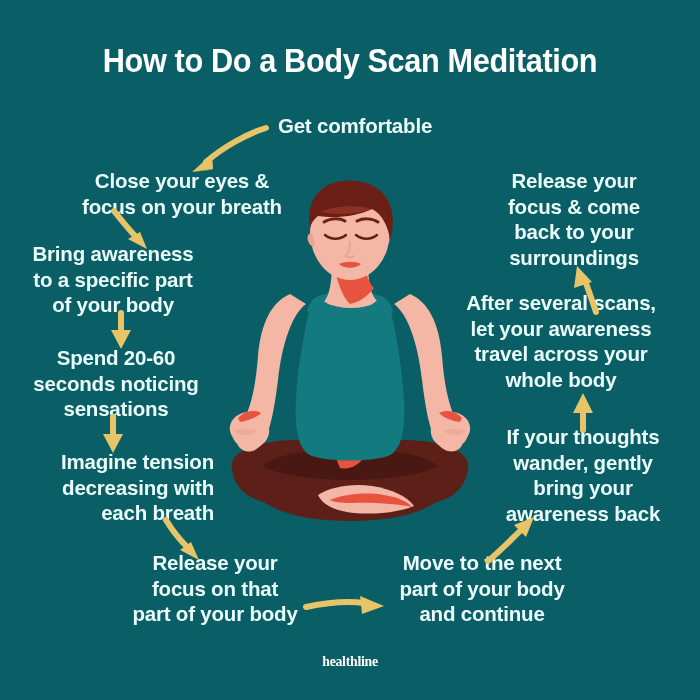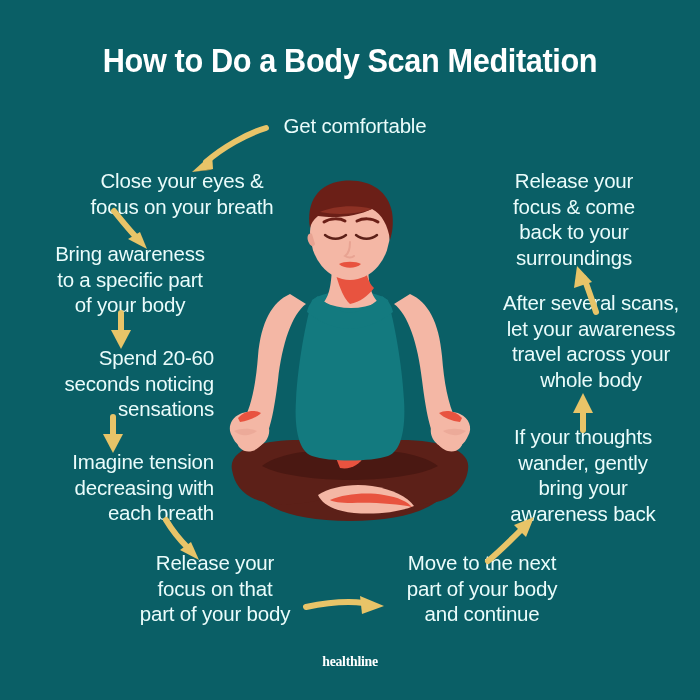--- a/index.html
+++ b/index.html
@@ -20,21 +20,21 @@
     font-size:33px;
     letter-spacing:-0.4px;
     transform:scaleX(0.93);
     white-space:nowrap;
   }
 
   .step{
     position:absolute;
     color:#eafcfb;
     font-family:"Liberation Sans", sans-serif;
-    font-weight:normal;
+    font-weight:bold;
     font-size:20.5px;
     line-height:25.5px;
     letter-spacing:-0.2px;
     white-space:pre-line;
   }
   .c{text-align:center;}
 
   .arrow{position:absolute;}
 
   .logo{
@@ -124,46 +124,46 @@
   </g>
 </svg>
 
 <div class="title">How to Do a Body Scan Meditation</div>
 
 <div class="step c" style="left:240px;top:113px;width:230px;">Get comfortable</div>
 
 <div class="step c" style="left:62px;top:168px;width:240px;">Close your eyes &amp;
 focus on your breath</div>
 
-<div class="step c" style="left:24px;top:241px;width:212px;">Bring awareness
+<div class="step c" style="left:7px;top:241px;width:212px;">Bring awareness
 to a specific part
 of your body</div>
 
-<div class="step c" style="left:18px;top:345px;width:196px;text-align:right;">Spend 20-60
+<div class="step c" style="left:18px;top:345px;width:196px;">Spend 20-60
 seconds noticing
 sensations</div>
 
 <div class="step c" style="left:18px;top:449px;width:196px;text-align:right;">Imagine tension
 decreasing with
 each breath</div>
 
 <div class="step c" style="left:115px;top:550px;width:200px;">Release your
 focus on that
 part of your body</div>
 
 <div class="step c" style="left:382px;top:550px;width:200px;">Move to the next
 part of your body
 and continue</div>
 
 <div class="step c" style="left:483px;top:424px;width:200px;">If your thoughts
 wander, gently
 bring your
 awareness back</div>
 
-<div class="step c" style="left:482px;top:290px;width:218px;">After several scans,
+<div class="step c" style="left:452px;top:290px;width:218px;">After several scans,
 let your awareness
 travel across your
 whole body</div>
 
 <div class="step c" style="left:486px;top:168px;width:176px;">Release your
 focus &amp; come
 back to your
 surroundings</div>
 
 <svg class="arrow" style="left:182px;top:122px;" width="90" height="58" viewBox="0 0 90 58">

